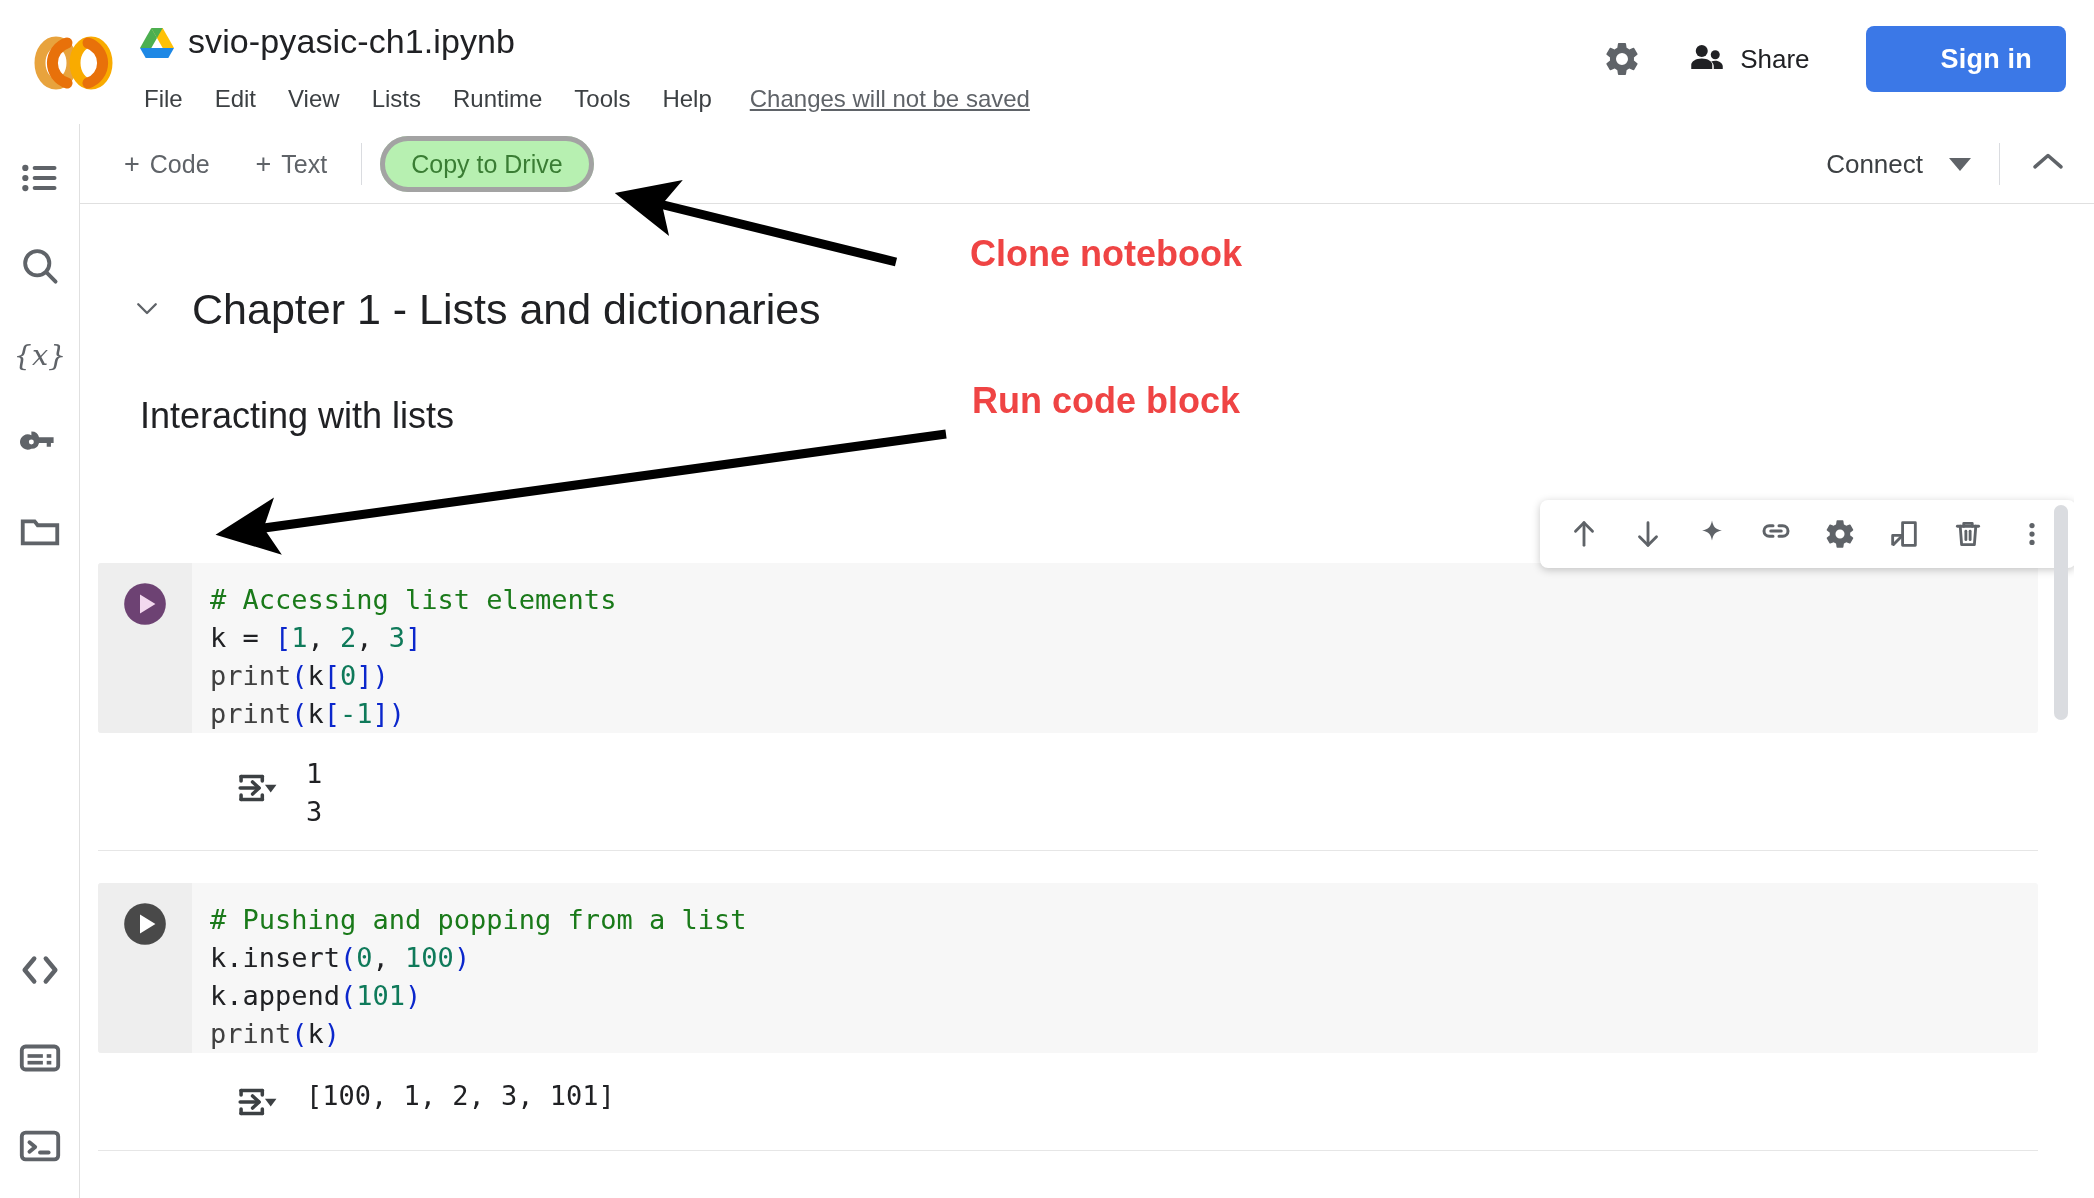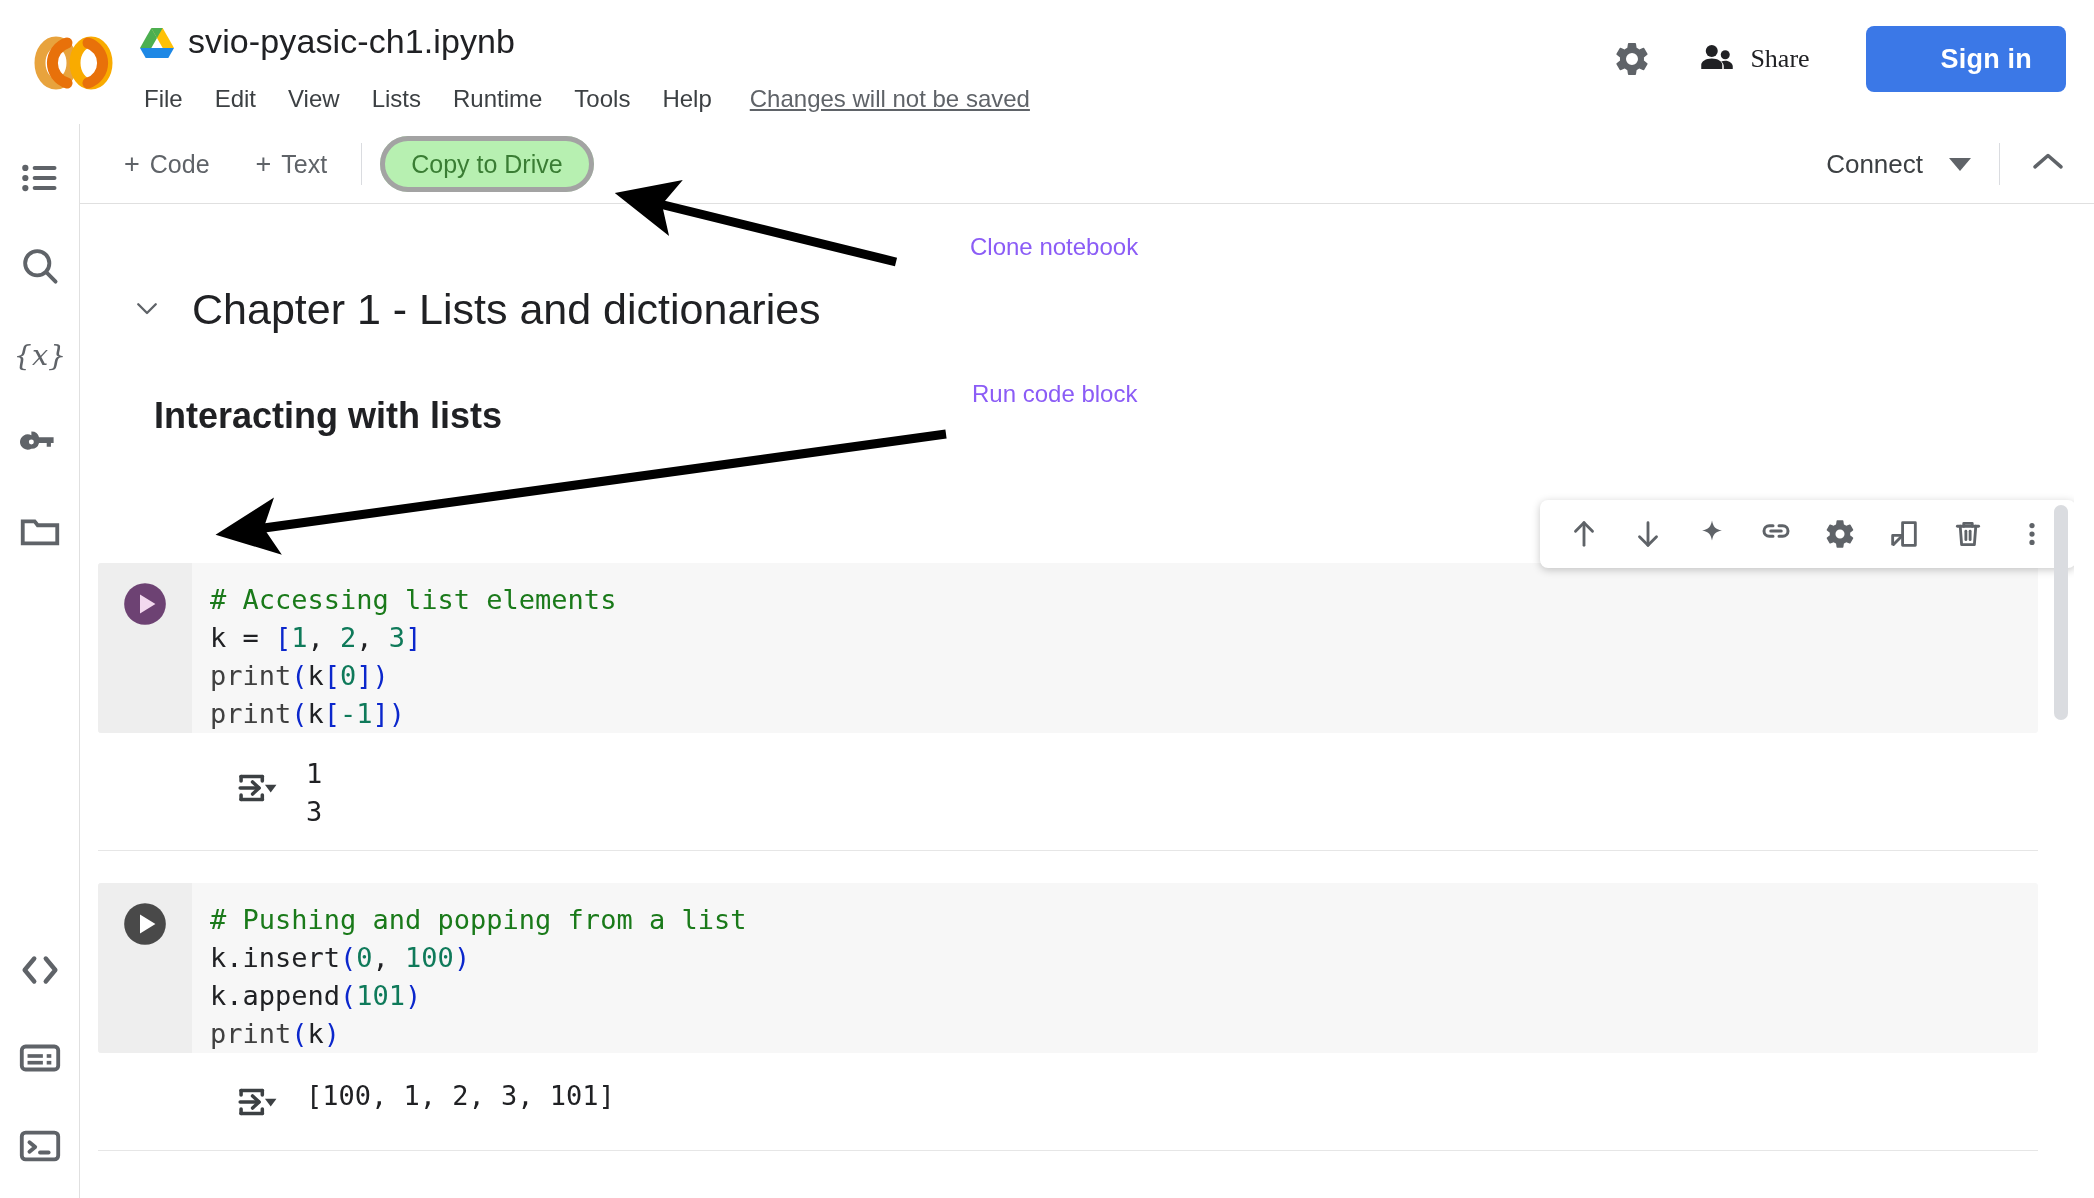--- a/index.html
+++ b/index.html
@@ -16,21 +16,21 @@
   .colab-logo { position: absolute; left: 30px; top: 30px; width: 86px; height: 66px; }
   .title-row { position: absolute; left: 140px; top: 22px; display: flex; align-items: center; gap: 14px; }
   .drive-icon { width: 34px; height: 32px; }
   .nb-title { font-size: 34px; color: #202124; letter-spacing: .1px; white-space: nowrap; }
   .menu-row { position: absolute; left: 136px; top: 83px; display: flex; align-items: center; gap: 0; }
   .menu-item { font-size: 24px; color: #3c4043; padding: 2px 16px; border-radius: 4px; white-space: nowrap; }
   .menu-item:first-child { padding-left: 8px; }
   .save-note { font-size: 24px; color: #5f6368; text-decoration: underline; margin-left: 22px; white-space: nowrap; }
   .hdr-right { position: absolute; right: 28px; top: 26px; display: flex; align-items: center; gap: 0; }
   .icon-btn-round { width: 64px; height: 64px; border-radius: 50%; display: flex; align-items: center; justify-content: center; }
-  .share-btn { display: flex; align-items: center; gap: 14px; padding: 0 22px; height: 64px; border-radius: 32px; margin-left: 12px; font-family: Liberation Serif, serif; }
+  .share-btn { display: flex; align-items: center; gap: 14px; padding: 0 22px; height: 64px; border-radius: 32px; margin-left: 12px; }
   .share-label { font-size: 26px; color: #202124; }
   .signin-btn { margin-left: 34px; height: 66px; padding: 0 34px; border-radius: 8px; display: flex; align-items: center; justify-content: center; border: none; cursor: pointer; }
   .signin-label { font-size: 27px; font-weight: bold; color: #fff; letter-spacing: .2px; margin-left: 41px; }
 
   
   .toolbar { position: absolute; left: 80px; top: 124px; width: 2014px; height: 80px; background: #fff; border-bottom: 1px solid #e0e0e0; }
   .tb-left { position: absolute; left: 28px; top: 0; height: 80px; display: flex; align-items: center; }
   .tb-chip { display: flex; align-items: center; gap: 10px; font-size: 25px; color: #5f6368; padding: 6px 16px; border-radius: 6px; }
   .tb-plus { font-size: 27px; color: #5f6368; line-height: 1; }
   .tb-divider { width: 1px; height: 42px; background: #dadce0; margin: 0 18px; }
@@ -43,21 +43,21 @@
 
   
   .sidebar { position: absolute; left: 0; top: 124px; width: 80px; height: 1074px; background: #fff; border-right: 1px solid #e0e0e0; }
   .sb-icon { position: absolute; left: 14px; width: 52px; height: 52px; display: flex; align-items: center; justify-content: center; color: #5f6368; }
 
   
   .nb { position: absolute; left: 80px; top: 205px; width: 1994px; height: 993px; background: #fff; overflow: hidden; }
   .h1-row { position: absolute; left: 52px; top: 80px; display: flex; align-items: center; gap: 22px; }
   .h-chevron { color: #5f6368; }
   .h1-text { font-size: 43px; color: #202124; font-weight: normal; white-space: nowrap; margin-left: 8px; }
-  .h2-text { position: absolute; left: 74px; top: 190px; font-size: 36px; color: #202124; font-weight: bold; white-space: nowrap; }
+  .h2-text { position: absolute; left: 60px; top: 190px; font-size: 36px; color: #202124; font-weight: normal; white-space: nowrap; }
 
   .cell { position: absolute; left: 18px; width: 1940px; }
   .cell-code { background: #f7f7f7; border-radius: 3px; }
   .gutter { position: absolute; left: 0; top: 0; width: 94px; height: 100%; background: #eeeeee; border-radius: 3px 0 0 3px; }
   .run-btn { position: absolute; left: 22px; top: 16px; width: 50px; height: 50px; }
   .code-area { position: absolute; left: 94px; top: 0; padding: 18px 0 18px 18px; }
   .code-line { font-family: "DejaVu Sans Mono", monospace; font-size: 27px; line-height: 38px; white-space: pre; color: #202124; }
   .tok-com { color: #1a7a1a; }
   .tok-br { color: #0b27cc; }
   .tok-num { color: #0f7a5a; }
@@ -65,21 +65,21 @@
   .tok-plain { color: #202124; }
 
   .cell-out { background: #fff; border-bottom: 1px solid #e6e6e6; }
   .out-icon { position: absolute; left: 136px; }
   .out-text { position: absolute; left: 208px; font-family: "DejaVu Sans Mono", monospace; font-size: 27px; line-height: 38px; white-space: pre; color: #202124; }
 
   .cell-toolbar { position: absolute; background: #fff; border-radius: 8px; box-shadow: 0 2px 8px rgba(0,0,0,.22); display: flex; align-items: center; gap: 0; padding: 0 12px; height: 68px; }
   .ct-btn { width: 64px; height: 64px; display: flex; align-items: center; justify-content: center; color: #5f6368; }
 
   
-  .anno-text { position: absolute; font-size: 24px; color: #8b5cf6; white-space: nowrap; }
+  .anno-text { position: absolute; font-size: 36px; color: #ef4444; white-space: nowrap; font-weight: bold; }
   .anno-svg { position: absolute; left: 0; top: 0; width: 2094px; height: 1198px; pointer-events: none; }
   .scrollbar { position: absolute; right: 0; width: 14px; background: #dadce0; border-radius: 7px; }
 </style>
 </head>
 <body>
 
 <div id="root">
 
   <div class="header">
 

